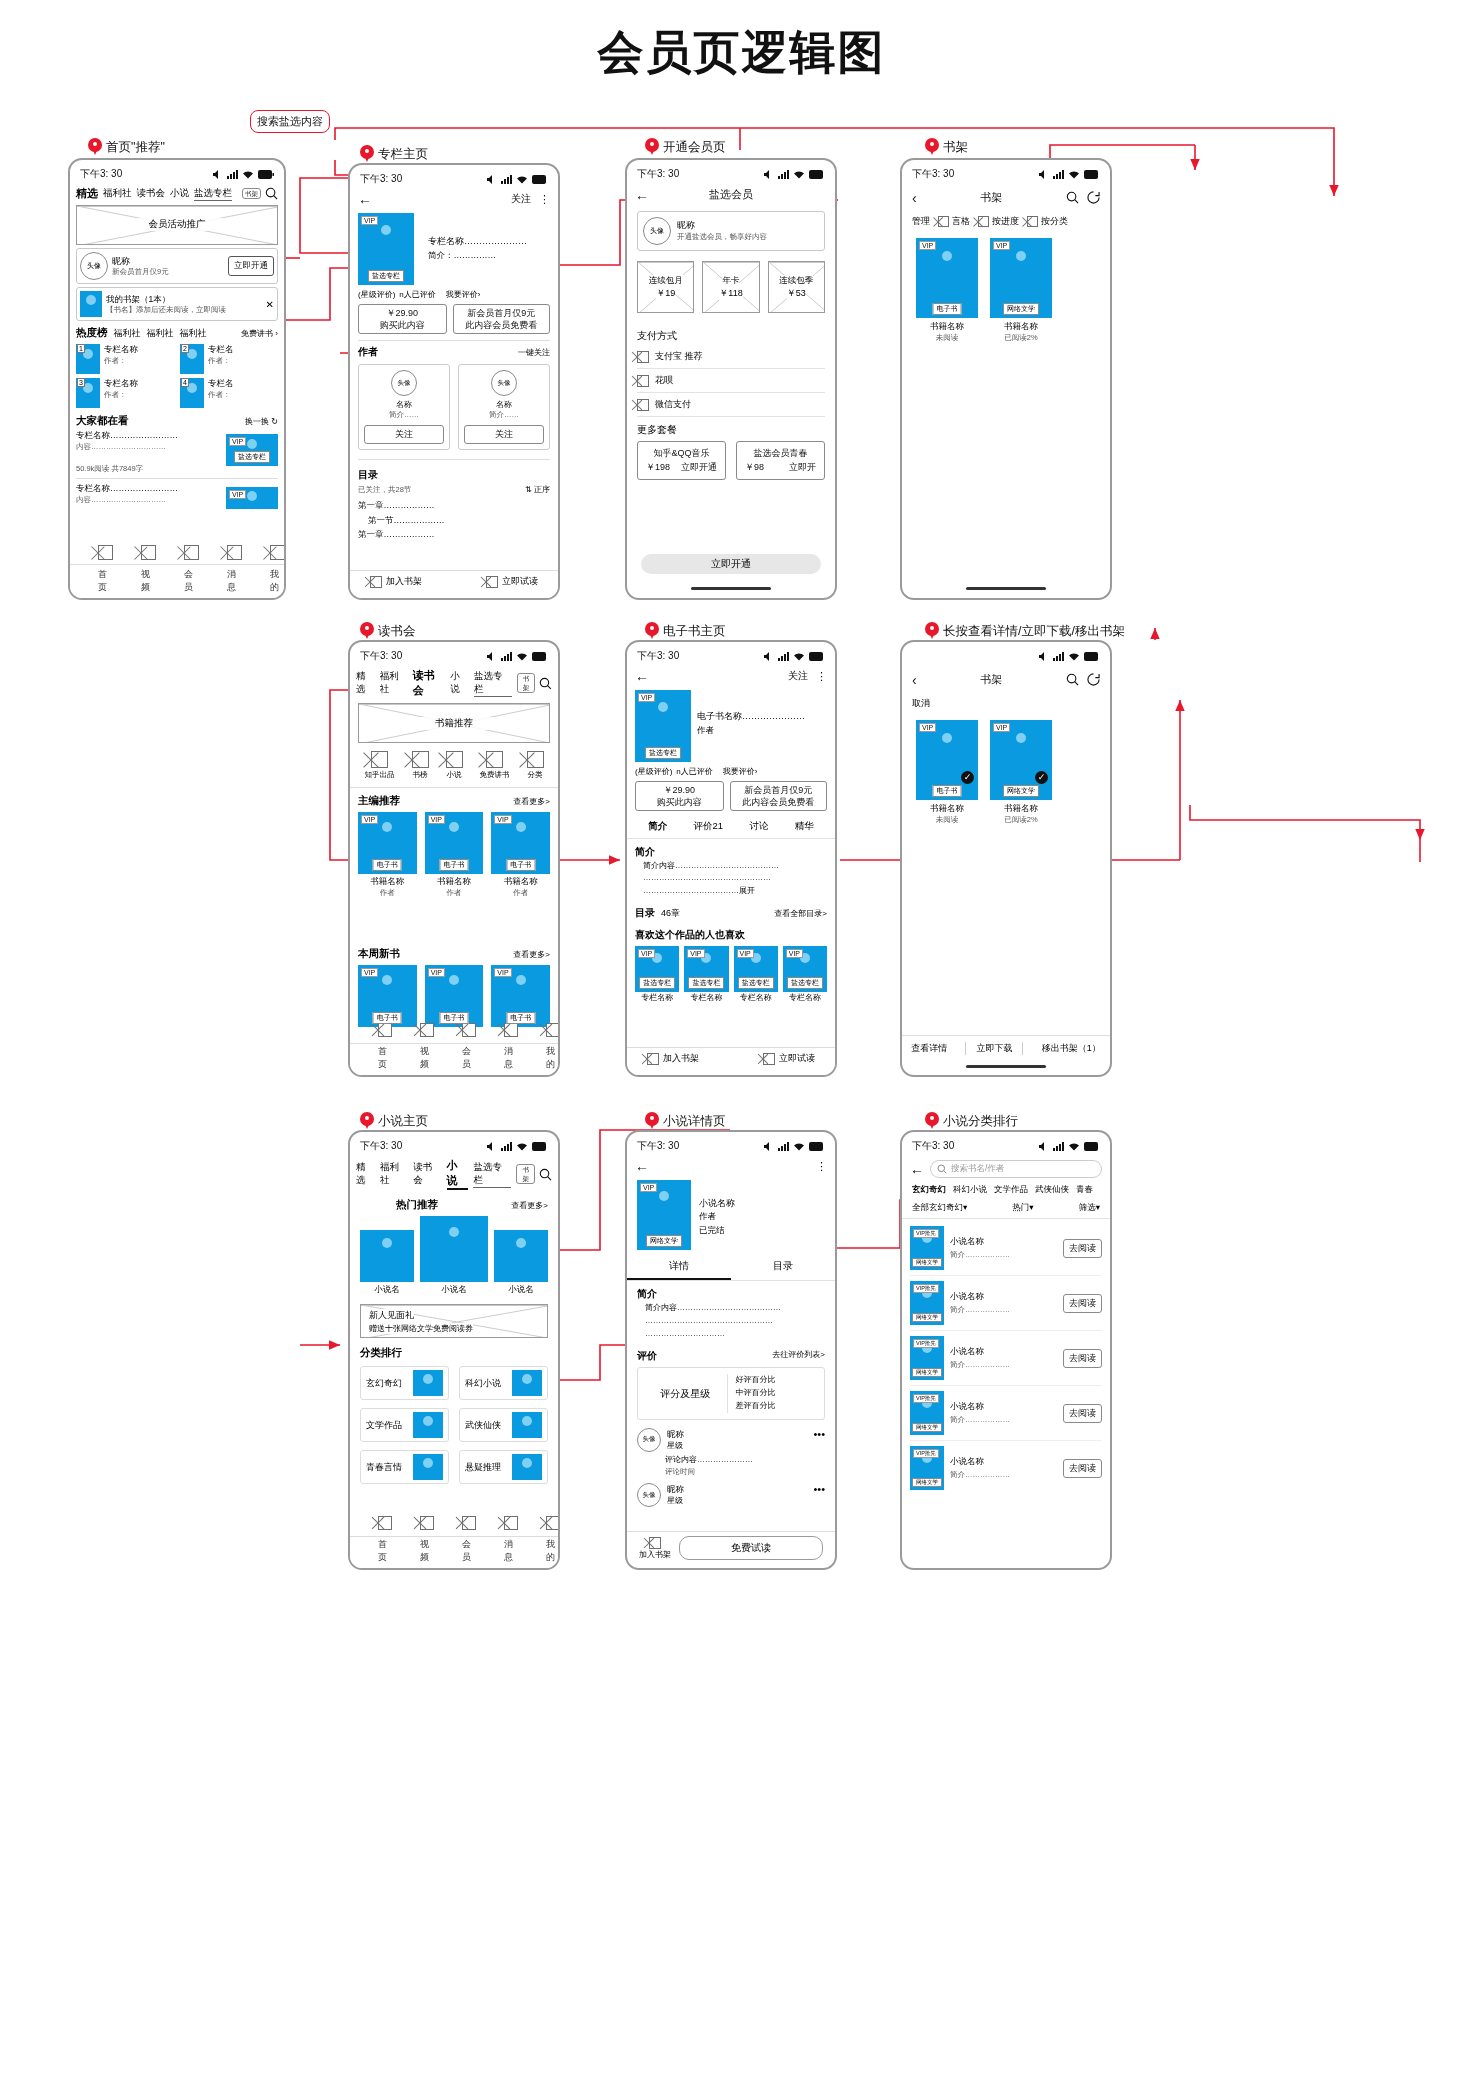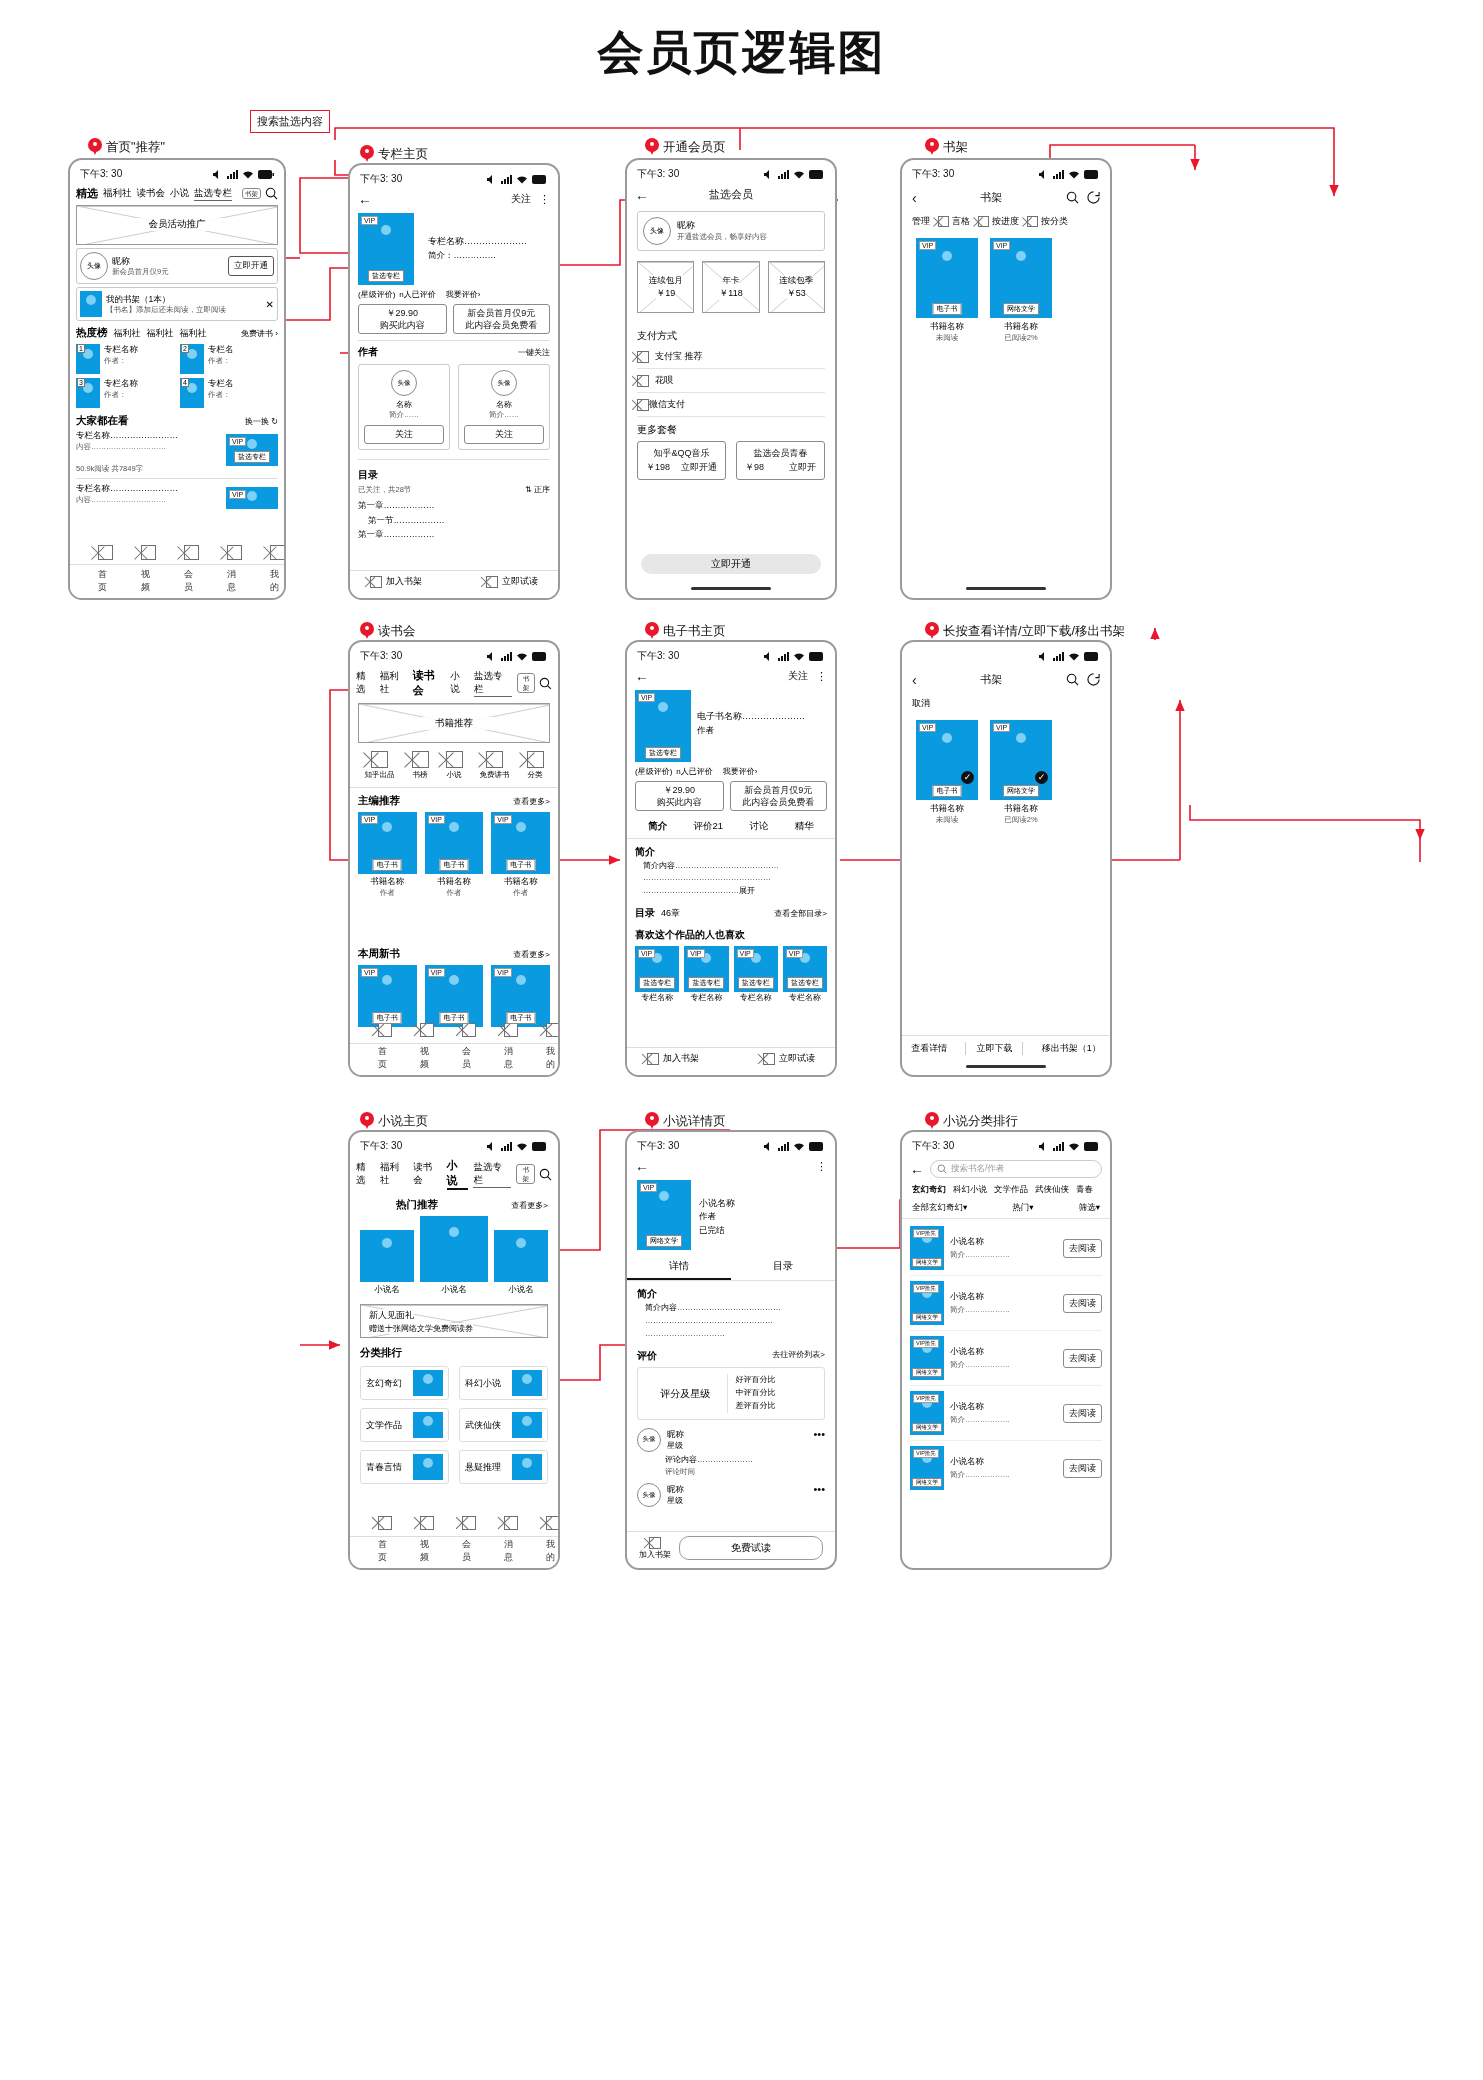--- a/index.html
+++ b/index.html
@@ -25,21 +25,21 @@
   .xbox:before{transform:rotate(45deg) translate(-50%,-50%);}
   .xbox:after{transform:rotate(-45deg) translate(-50%,-50%);}
   .xwide{border:1px solid #9a9a9a;position:relative;box-sizing:border-box;background:#fff;overflow:hidden;}
   .xwide:before,.xwide:after{content:"";position:absolute;left:0;top:0;width:200%;height:1px;background:#c8c8c8;transform-origin:0 0;}
   .tabbar{position:absolute;left:0;bottom:0;width:100%;display:flex;justify-content:space-around;align-items:flex-end;padding-bottom:4px;border-top:1px solid #ddd;background:#fff;box-sizing:border-box;}
   .tabbar .ti{display:flex;flex-direction:column;align-items:center;font-size:9px;color:#333;gap:8px;margin-left:28px;}
   .vipflag{position:absolute;left:3px;top:3px;background:#fff;border:1px solid #9a9a9a;font-size:7px;padding:0 2px;color:#111;z-index:3;}
   .tagchip{position:absolute;left:50%;transform:translateX(-50%);bottom:3px;background:#fff;border:1px solid #8a8a8a;font-size:7px;padding:0 3px;white-space:nowrap;z-index:3;}
   .btn{border:1px solid #8a8a8a;border-radius:3px;text-align:center;font-size:9px;color:#111;background:#fff;}
   .arrowlayer{position:absolute;left:0;top:0;width:1483px;height:2080px;pointer-events:none;}
-  .searchbox{position:absolute;border:1px solid #e8172c;background:#fff;font-size:11px;color:#111;padding:3px 6px;border-radius:0;}
+  .searchbox{position:absolute;border:1px solid #e8172c;background:#fff;font-size:11px;color:#111;padding:3px 6px;border-radius:8px;}
   .hbar{height:1px;background:#ddd;}
   .tiny{font-size:7.5px;color:#555;}
 </style>
 </head>
 <body>
 
 <div id="page">
 
   <div class="title">会员页逻辑图</div>
 
@@ -422,21 +422,21 @@
     <div style="padding:6px 10px 2px 10px;font-size:10px;">支付方式</div>
     <div style="margin:0 10px;">
       <div style="display:flex;align-items:center;gap:6px;padding:5px 0;border-bottom:1px solid #e3e3e3;">
           <span class="xbox" style="width:12px;height:12px;"></span>
           <span style="font-size:9px;">支付宝 推荐</span>
         </div>
       <div style="display:flex;align-items:center;gap:6px;padding:5px 0;border-bottom:1px solid #e3e3e3;">
           <span class="xbox" style="width:12px;height:12px;"></span>
           <span style="font-size:9px;">花呗</span>
         </div>
-      <div style="display:flex;align-items:center;padding:5px 0;border-bottom:1px solid #e3e3e3;">
+      <div style="display:flex;align-items:center;gap:6px;padding:5px 0;border-bottom:1px solid #e3e3e3;">
           <span class="xbox" style="width:12px;height:12px;"></span>
           <span style="font-size:9px;">微信支付</span>
         </div>
     </div>
     <div style="padding:6px 10px 2px 10px;font-size:10px;">更多套餐</div>
     <div style="display:flex;gap:10px;margin:2px 10px;">
       <div class="btn" style="flex:1;padding:5px 2px;line-height:1.5;">
         <div>知乎&amp;QQ音乐</div>
         <div style="display:flex;justify-content:space-between;padding:0 6px;">
             <span>￥198</span>

